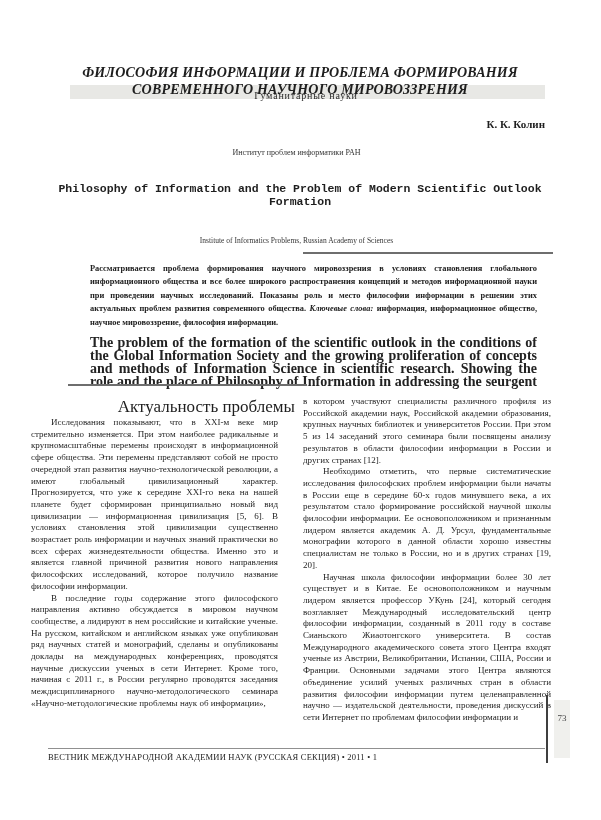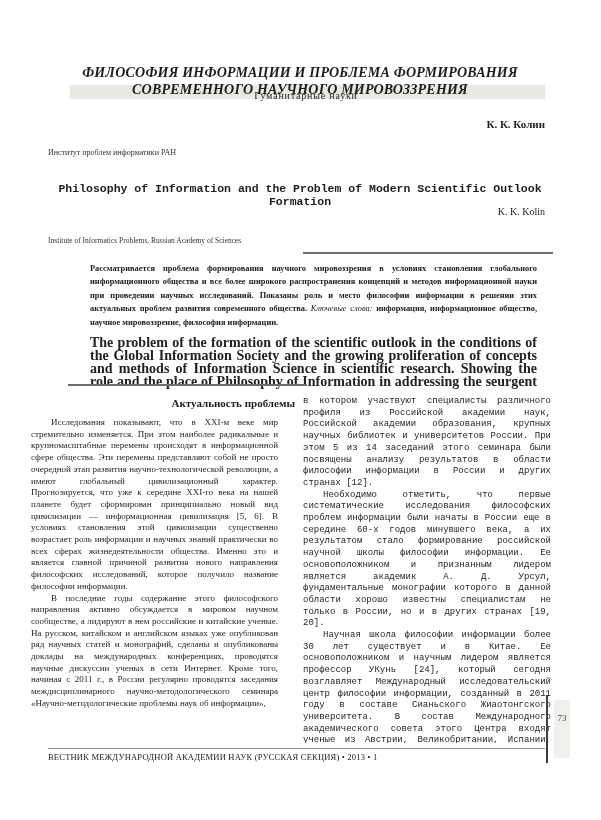--- a/index.html
+++ b/index.html
@@ -50,21 +50,21 @@
     left: 48px; top: 118px;
     width: 497px;
     text-align: right;
     font-size: 11px;
     font-weight: bold;
   }
   .affil-ru {
     position: absolute;
     left: 48px; top: 148px;
     width: 497px;
-    text-align: left;
+    text-align: center;
     font-size: 8px;
     color: #333;
   }
   .title-en {
     position: absolute;
     left: 50px; top: 182px;
     width: 500px;
     margin: 0;
     text-align: center;
     font-size: 11.5px;
@@ -75,63 +75,63 @@
     position: absolute;
     left: 48px; top: 206px;
     width: 497px;
     text-align: right;
     font-size: 10px;
   }
   .affil-en {
     position: absolute;
     left: 48px; top: 236px;
     width: 497px;
-    text-align: left;
+    text-align: center;
     font-size: 7.5px;
     color: #333;
   }
 
   .rule { position: absolute; height: 2px; background: var(--rule, #6e6e6e); }
   .rule-top { left: 303px; top: 252px; width: 250px; }
   .rule-bottom { left: 68px; top: 384px; width: 239px; }
 
   .abstract {
     position: absolute;
     left: 90px;
     width: 447px;
     margin: 0;
     text-align: justify;
     font-weight: bold;
     color: #222;
   }
   .abstract-ru { top: 262px; font-size: 8.4px; line-height: 13.4px; height: 68px; overflow: hidden; }
   .abstract-en { top: 336px; font-size: 14px; line-height: 13px; height: 53px; overflow: hidden; }
-  .abstract i { font-weight: normal; }
+  .abstract i { font-weight: bold; }
 
   .section-heading {
     position: absolute;
     left: 48px; top: 397px;
     width: 247px;
     margin: 0;
     text-align: right;
-    font-size: 11px;
-    font-weight: bold;
+    font-size: 17px;
+    font-weight: normal;
   }
 
   .col {
     position: absolute;
     font-size: 9px;
     line-height: 11.7px;
     text-align: justify;
     overflow: hidden;
   }
   .col p { margin: 0; }
   .col p.indent { text-indent: 20px; }
   .col-left  { left: 31px;  top: 417px; width: 247px; height: 326px; }
-  .col-right { left: 303px; top: 396px; width: 248px; height: 347px; font-family: Liberation Mono, monospace; }
+  .col-right { left: 303px; top: 396px; width: 248px; height: 347px; }
 
   .footer-rule {
     position: absolute;
     left: 48px; top: 748px;
     width: 497px; height: 1px;
     background: var(--footer-rule, #909090);
   }
   .footer-text {
     position: absolute;
     left: 48px; top: 752px;
@@ -168,21 +168,20 @@
   <div class="header-bar">
     <span>Гуманитарные науки</span>
   </div>
 
   <h1 class="title-ru">ФИЛОСОФИЯ ИНФОРМАЦИИ И ПРОБЛЕМА ФОРМИРОВАНИЯ СОВРЕМЕННОГО НАУЧНОГО МИРОВОЗЗРЕНИЯ</h1>
 
   <div class="author-ru">К. К. Колин</div>
   <div class="affil-ru">Институт проблем информатики РАН</div>
 
   <h2 class="title-en">Philosophy of Information and the Problem of Modern Scientific Outlook Formation</h2>
-  <div class="author-en">K. K. Kolin</div>
   <div class="affil-en">Institute of Informatics Problems, Russian Academy of Sciences</div>
 
   <div class="rule rule-top"></div>
 
   <p class="abstract abstract-ru">
     <span>Рассматривается проблема формирования научного мировоззрения в условиях становления глобального информационного общества и все более широкого распространения концепций и методов информационной науки при проведении научных исследований. Показаны роль и место философии информации в решении этих актуальных проблем развития современного общества.</span>
     <i>Ключевые слова:</i>
     <span>информация, информационное общество, научное мировоззрение, философия информации.</span>
   </p>
 
@@ -201,20 +200,20 @@
     <p class="indent">В последние годы содержание этого философского направления активно обсуждается в мировом научном сообществе, а лидируют в нем российские и китайские ученые. На русском, китайском и английском языках уже опубликован ряд научных статей и монографий, сделаны и опубликованы доклады на международных конференциях, проводятся научные дискуссии ученых в сети Интернет. Кроме того, начиная с 2011 г., в России регулярно проводятся заседания междисциплинарного научно-методологического семинара «Научно-методологические проблемы наук об информации»,</p>
   </div>
 
   <div class="col col-right">
     <p>в котором участвуют специалисты различного профиля из Российской академии наук, Российской академии образования, крупных научных библиотек и университетов России. При этом 5 из 14 заседаний этого семинара были посвящены анализу результатов в области философии информации в России и других странах [12].</p>
     <p class="indent">Необходимо отметить, что первые систематические исследования философских проблем информации были начаты в России еще в середине 60-х годов минувшего века, а их результатом стало формирование российской научной школы философии информации. Ее основоположником и признанным лидером является академик А. Д. Урсул, фундаментальные монографии которого в данной области хорошо известны специалистам не только в России, но и в других странах [19, 20].</p>
     <p class="indent">Научная школа философии информации более 30 лет существует и в Китае. Ее основоположником и научным лидером является профессор УКунь [24], который сегодня возглавляет Международный исследовательский центр философии информации, созданный в 2011 году в составе Сианьского Жиаотонгского университета. В состав Международного академического совета этого Центра входят ученые из Австрии, Великобритании, Испании, США, России и Франции. Основными задачами этого Центра являются объединение усилий ученых различных стран в области развития философии информации путем целенаправленной научно — издательской деятельности, проведения дискуссий в сети Интернет по проблемам философии информации и</p>
   </div>
 
   <div class="footer-rule"></div>
-  <div class="footer-text">ВЕСТНИК МЕЖДУНАРОДНОЙ АКАДЕМИИ НАУК (РУССКАЯ СЕКЦИЯ) • 2013 • 1</div>
+  <div class="footer-text">ВЕСТНИК МЕЖДУНАРОДНОЙ АКАДЕМИИ НАУК (РУССКАЯ СЕКЦИЯ) • 2011 • 1</div>
 
   <div class="vline"></div>
   <div class="page-strip">
     <span>73</span>
   </div>
 
 </div>
 
 </body></html>

